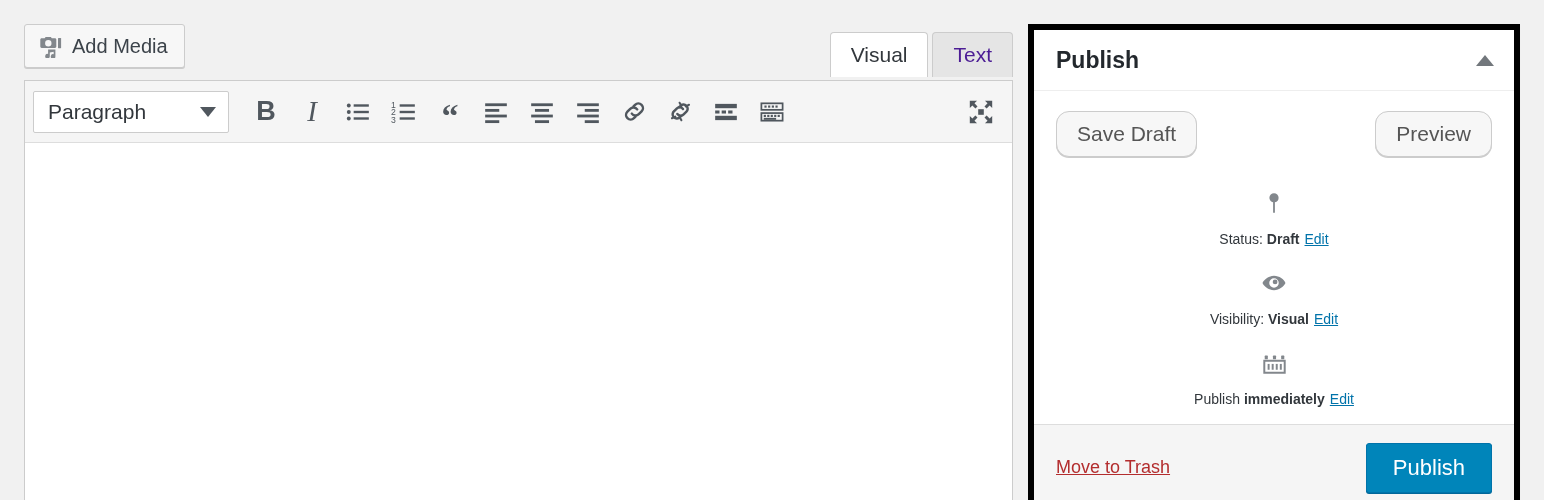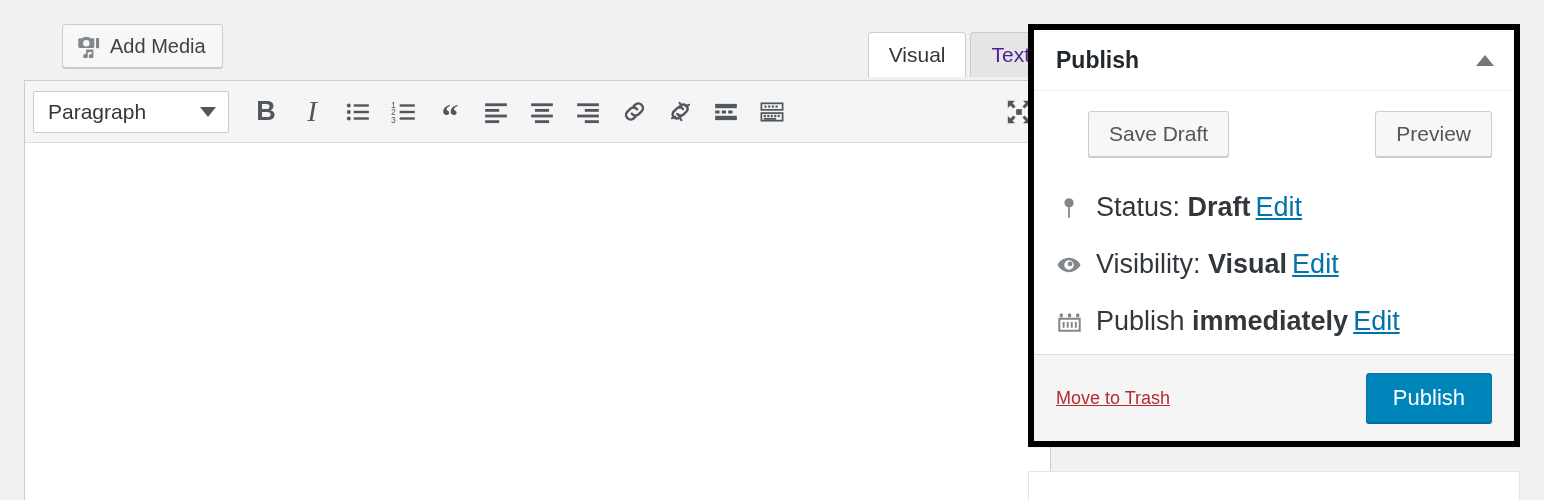--- a/index.html
+++ b/index.html
@@ -23,21 +23,20 @@
     display: block;
   }
 
   
   .editor-col {
     position: absolute;
     left: 24px;
     top: 24px;
     width: 989px;
     bottom: 0;
-    padding-left: 38px;
   }
 
   .media-row {
     height: 56px;
     position: relative;
   }
 
   .add-media-btn {
     position: absolute;
     left: 0;
@@ -226,37 +225,37 @@
     justify-content: space-between;
     align-items: center;
     margin-bottom: 22px;
   }
   .sec-btn {
     box-sizing: border-box;
     height: 46px;
     padding: 0 20px;
     background: #f7f7f7;
     border: 1px solid #ccc;
-    border-radius: 3px;
+    border-radius: 13px;
     box-shadow: 0 1px 0 #ccc;
     font-size: 21px;
     color: #555;
     cursor: pointer;
     font-family: "Liberation Sans", sans-serif;
-    margin-left: 32px;
   }
 
   .misc-row {
     display: flex;
     align-items: center;
     gap: 14px;
     padding: 11px 0;
-    font-size: 27px;
+    font-size: 14px;
     color: #32373c;
     line-height: 1.3;
+    flex-direction: column;
   }
   .misc-icon {
     width: 26px;
     height: 26px;
     display: inline-flex;
     align-items: center;
     justify-content: center;
     color: #82878c;
     flex: none;
   }

